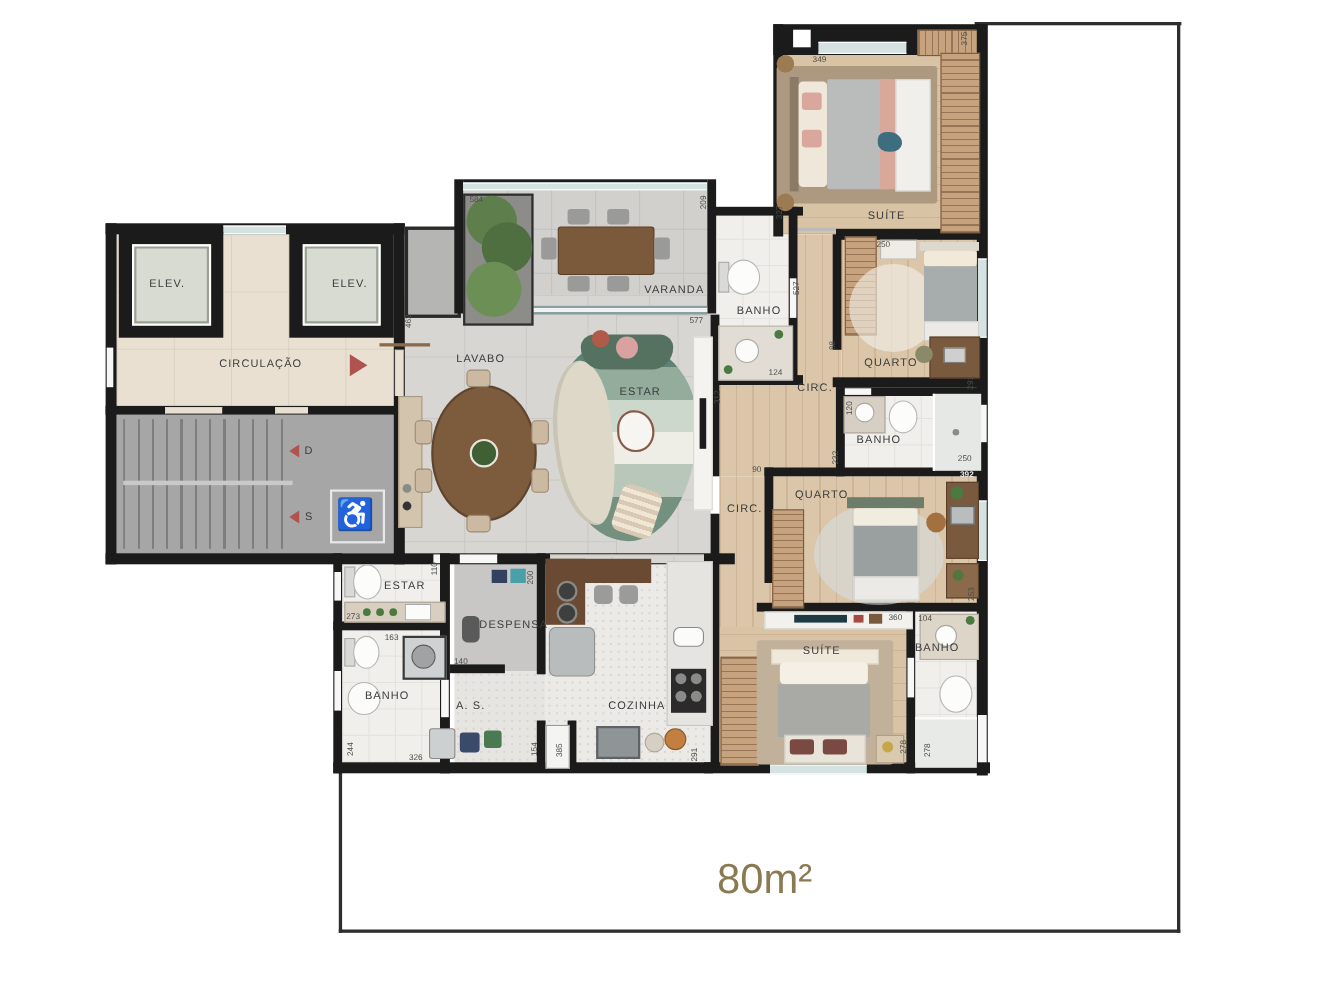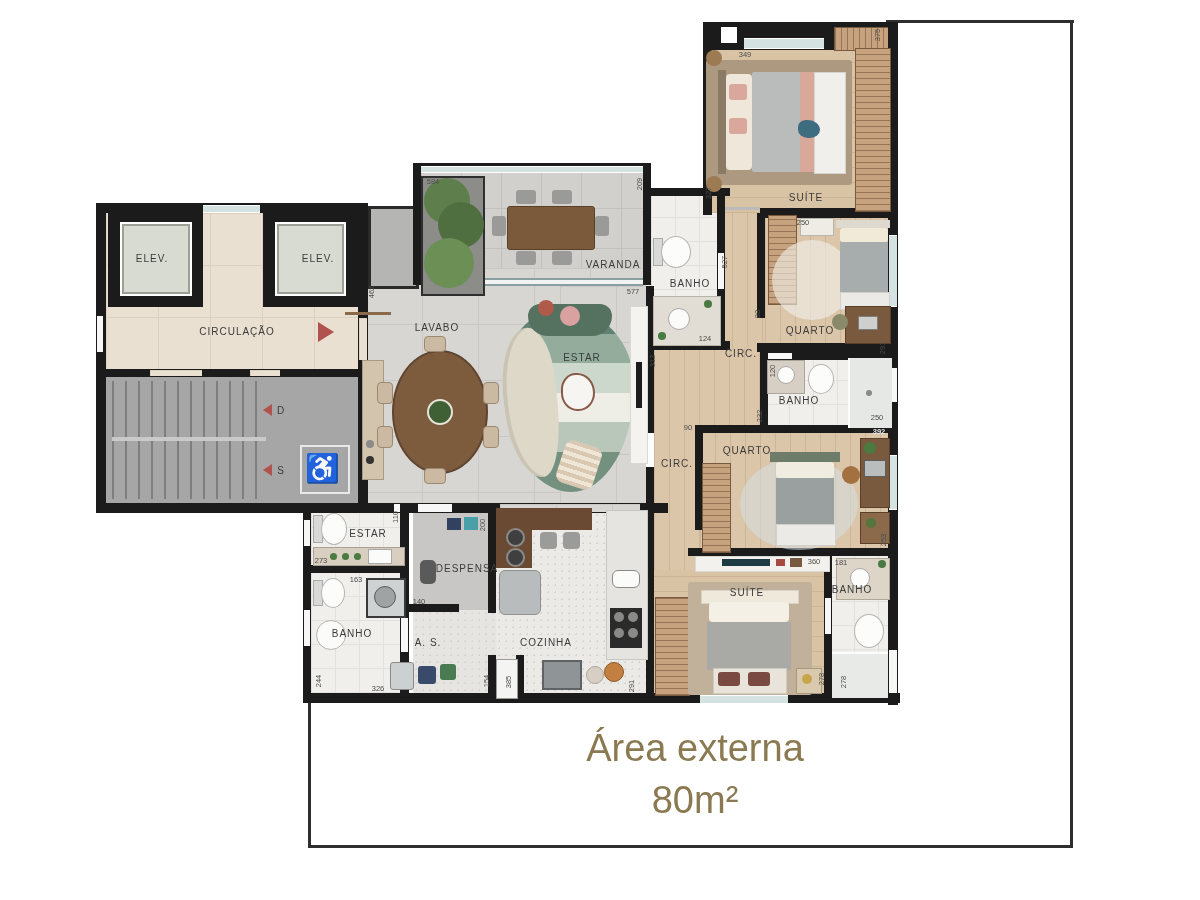--- a/index.html
+++ b/index.html
@@ -309,21 +309,21 @@
   <span class="lbl" style="left:741px;top:353px;">CIRC.</span>
   <span class="lbl" style="left:799px;top:400px;">BANHO</span>
   <span class="lbl" style="left:747px;top:450px;">QUARTO</span>
   <span class="lbl" style="left:677px;top:463px;">CIRC.</span>
   <span class="lbl" style="left:747px;top:592px;">SUÍTE</span>
   <span class="lbl" style="left:852px;top:589px;">BANHO</span>
   <span class="lbl" style="left:368px;top:533px;">ESTAR</span>
   <span class="lbl" style="left:352px;top:633px;">BANHO</span>
   <span class="lbl" style="left:467px;top:568px;">DESPENSA</span>
   <span class="lbl" style="left:428px;top:642px;">A. S.</span>
-  <span class="lbl" style="left:546px;top:642px;">COZINHA</span>
+  <span class="lbl" style="left:579px;top:642px;">COZINHA</span>
 
   <span class="dim" style="left:433px;top:181px;">584</span>
   <span class="dimv" style="left:639px;top:184px;">209</span>
   <span class="dim" style="left:633px;top:291px;">577</span>
   <span class="dimv" style="left:371px;top:292px;">462</span>
   <span class="dim" style="left:745px;top:54px;">349</span>
   <span class="dimv" style="left:877px;top:35px;">375</span>
   <span class="dimv" style="left:708px;top:193px;">327</span>
   <span class="dimv" style="left:724px;top:262px;">527</span>
   <span class="dim" style="left:803px;top:222px;">250</span>
@@ -331,30 +331,29 @@
   <span class="dim" style="left:705px;top:338px;">124</span>
   <span class="dimv" style="left:652px;top:361px;">312</span>
   <span class="dimv" style="left:759px;top:416px;">232</span>
   <span class="dim" style="left:877px;top:417px;">250</span>
   <span class="dimv" style="left:772px;top:371px;">120</span>
   <span class="dim" style="left:688px;top:427px;">90</span>
   <span class="dimv" style="left:757px;top:314px;">88</span>
   <span class="dim dim-light" style="left:879px;top:431px;font-weight:bold;">392</span>
   <span class="dimv" style="left:883px;top:540px;">253</span>
   <span class="dim" style="left:814px;top:561px;">360</span>
-  <span class="dim" style="left:841px;top:562px;">181</span>
+  <span class="dim" style="left:841px;top:562px;">104</span>
   <span class="dimv" style="left:821px;top:679px;">278</span>
   <span class="dimv" style="left:843px;top:682px;">278</span>
   <span class="dimv" style="left:395px;top:517px;">110</span>
   <span class="dim" style="left:321px;top:560px;">273</span>
   <span class="dim" style="left:356px;top:579px;">163</span>
   <span class="dimv" style="left:318px;top:681px;">244</span>
   <span class="dimv" style="left:482px;top:525px;">200</span>
   <span class="dim" style="left:419px;top:601px;">140</span>
   <span class="dim" style="left:378px;top:688px;">326</span>
   <span class="dimv" style="left:486px;top:681px;">154</span>
   <span class="dimv" style="left:508px;top:682px;">385</span>
   <span class="dimv" style="left:631px;top:686px;">291</span>
 
-  <span class="title" style="left:695px;top:748px;">Área externa</span>
   <span class="title" style="left:695px;top:800px;">80m²</span>
 
 </div>
 
 </body></html>

